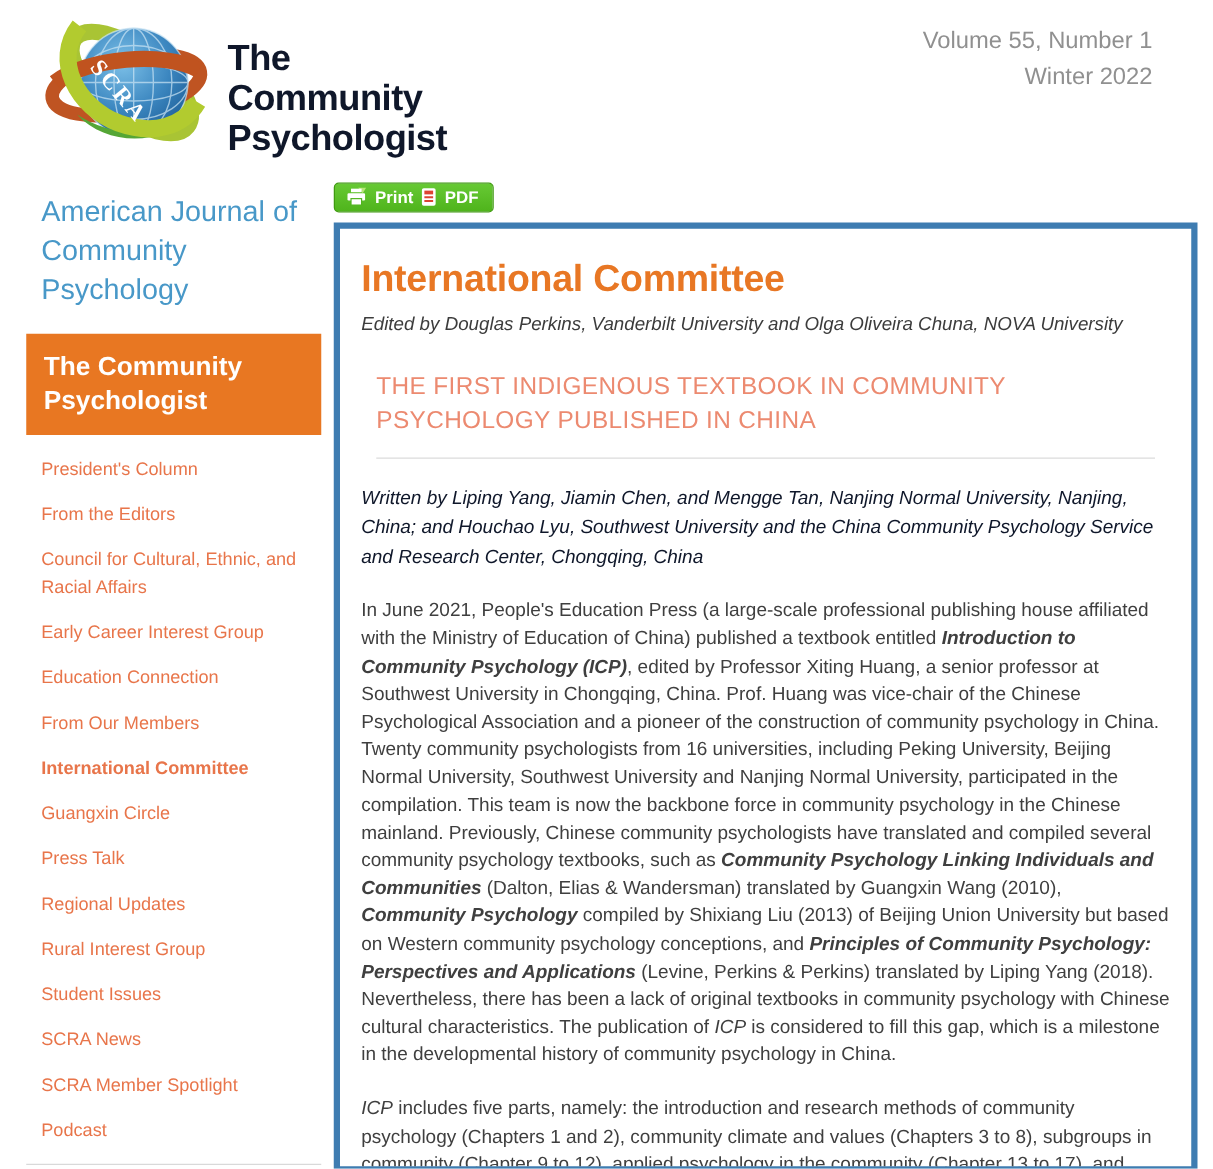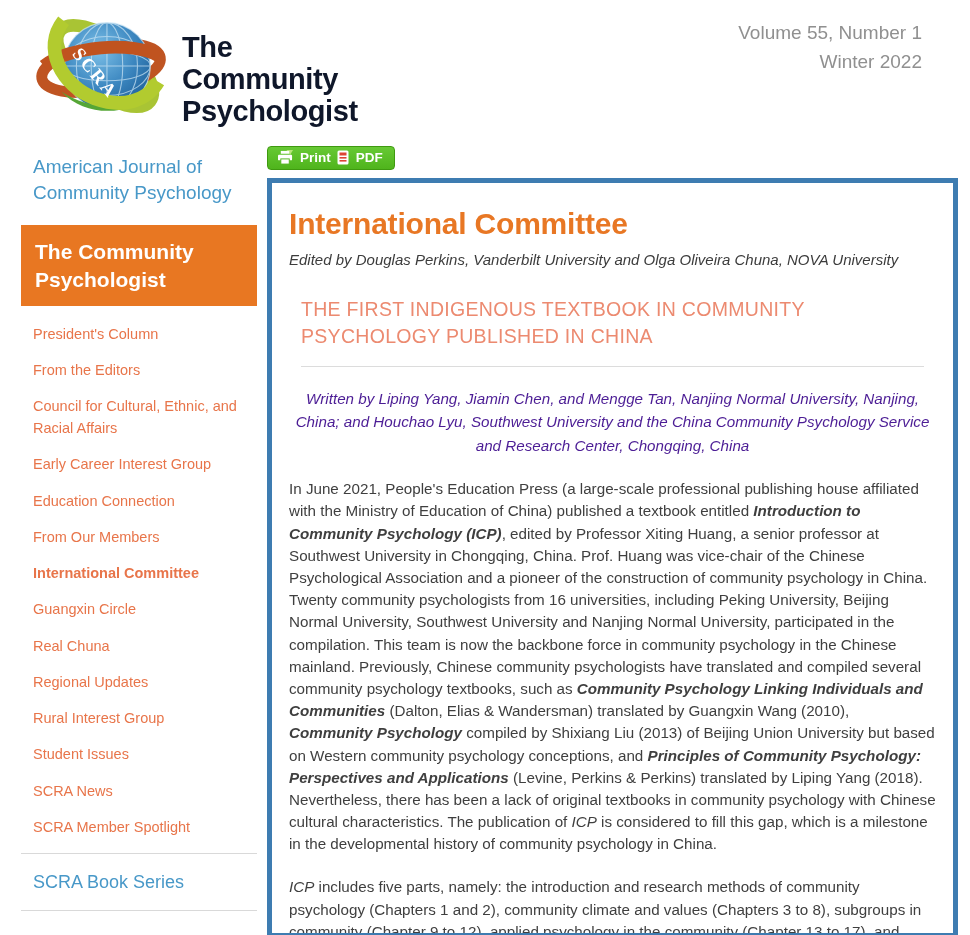--- a/index.html
+++ b/index.html
@@ -12,21 +12,21 @@
   .logo { width:138px; height:120px; flex:none; }
   .masthead { font-size:29px; font-weight:bold; color:#0f172a; line-height:1.1;
               letter-spacing:-0.4px; margin:26px 0 0 10px; }
   .vol-block { margin-left:auto; text-align:right; color:#909090; font-size:19px;
                line-height:1.55; margin-top:12px; font-weight:400; }
 
   
   .content { display:flex; align-items:flex-start; padding-left:21px; margin-top:14px; }
 
   .sidebar { width:236px; flex:none; }
-  .sb-journal { color:#4898c8; font-size:19px; line-height:1.35; padding-left:12px;
+  .sb-journal { color:#4898c8; font-size:23px; line-height:1.35; padding-left:12px;
                 margin:8px 0 20px; cursor:pointer; }
   .sb-active { background:#e87722; color:#fff; font-weight:bold; font-size:21px;
                line-height:1.3; padding:13px 14px; cursor:pointer; }
   .sb-nav { padding-left:12px; margin-top:18px; }
   .sb-item { color:#e8754a; font-size:14.5px; line-height:1.5; margin-bottom:14.5px; cursor:pointer; }
   .sb-item.current { font-weight:bold; }
   .sb-hr { border:none; border-top:1px solid #d9d9d9; margin:12px 0; }
   .sb-big-link { color:#4898c8; font-size:18px; line-height:1.35; padding-left:12px;
                  margin:16px 0; cursor:pointer; }
 
@@ -42,21 +42,21 @@
   .article-box { border:5px solid #3e7cb1; margin-top:8px; background:#fff;
                  padding:8px 17px 20px 17px; height:760px; overflow:hidden; }
 
   .article-title { color:#e87724; font-size:30px; font-weight:bold; margin:16px 0 10px;
                    letter-spacing:-0.2px; }
   .edited-by { font-style:italic; font-size:15px; color:#3c3c3c; margin:6px 0 0; }
   .section-heading { color:#ec8a70; font-size:19.5px; font-weight:400; line-height:1.4;
                      letter-spacing:0.3px; margin:28px 12px 0; padding-bottom:15px;
                      border-bottom:1px solid #dcdcdc; }
   .written-by { font-style:italic; font-size:15.2px; line-height:1.55; margin-top:20px;
-                color:#4c1d95;text-align:center; }
+                color:#0f172a; }
   .para { font-size:15.2px; line-height:1.46; margin:21px 0 0; color:#3f3f3f; }
 </style>
 </head>
 <body>
 
 <div class="page">
 
   <div class="header">
 
     <svg class="logo" viewBox="0 0 140 120">
@@ -112,26 +112,27 @@
 
       <div class="sb-nav">
           <div class="sb-item">President's Column</div>
           <div class="sb-item">From the Editors</div>
           <div class="sb-item">Council for Cultural, Ethnic, and Racial Affairs</div>
           <div class="sb-item">Early Career Interest Group</div>
           <div class="sb-item">Education Connection</div>
           <div class="sb-item">From Our Members</div>
           <div class="sb-item current">International Committee</div>
           <div class="sb-item">Guangxin Circle</div>
-          <div class="sb-item">Real Chuna</div>
+          <div class="sb-item">Press Talk</div>
           <div class="sb-item">Regional Updates</div>
           <div class="sb-item">Rural Interest Group</div>
           <div class="sb-item">Student Issues</div>
           <div class="sb-item">SCRA News</div>
           <div class="sb-item">SCRA Member Spotlight</div>
+          <div class="sb-item">Podcast</div>
         </div>
 
       <hr class="sb-hr">
       <div class="sb-big-link">SCRA Book Series</div>
 
       <hr class="sb-hr">
 
     </div>
 
     <div class="main">

